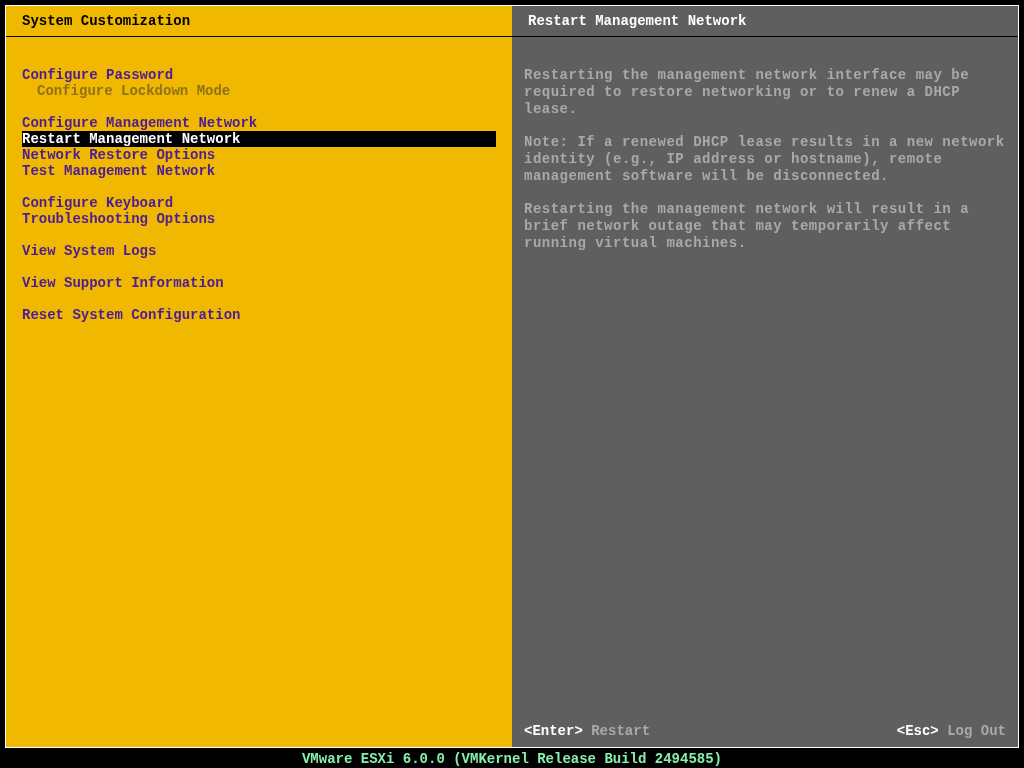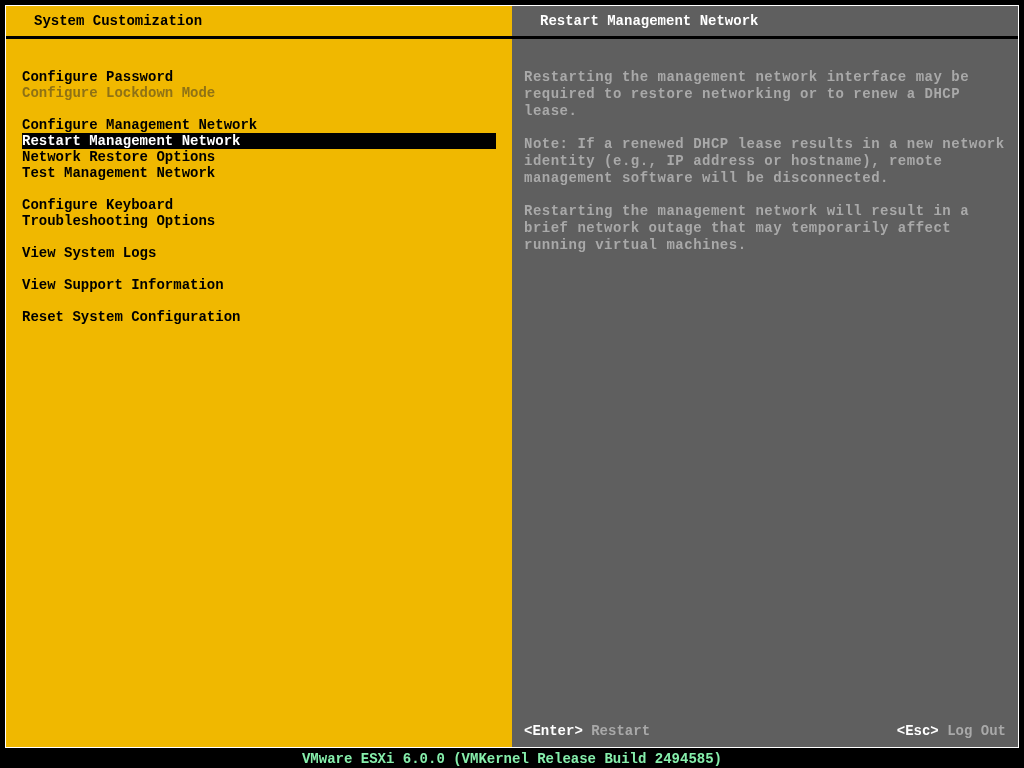--- a/index.html
+++ b/index.html
@@ -32,46 +32,47 @@
     .right-pane {
       width: 50%;
       background: #5f5f5f;
       display: flex;
       flex-direction: column;
       position: relative;
     }
     .pane-header {
       height: 30px;
       line-height: 30px;
-      padding-left: 28px;
-      border-bottom: 3px solid #3b82f6;
+      padding-left: 16px;
+      border-bottom: 1px solid #3b82f6;
       white-space: pre;
     }
     .left-pane .pane-header {
       color: #000;
       border-bottom-color: #000;
     }
     .right-pane .pane-header {
       color: #fff;
       border-bottom-color: #000;
     }
     .menu-body {
       padding-top: 30px;
       padding-left: 16px;
       padding-right: 8px;
     }
     .menu-item {
-      color: #000000;
+      color: #4c1d95;
       white-space: pre;
       line-height: 16px;
       padding: 0;
       margin-right: 8px;
     }
     .menu-item.disabled {
       color: #8f7215;
+      margin-left: 15px;
     }
     .menu-item.selected {
       background: #000;
       color: #fff;
     }
     .menu-spacer {
       height: 16px;
     }
     .detail-body {
       padding-top: 30px;

